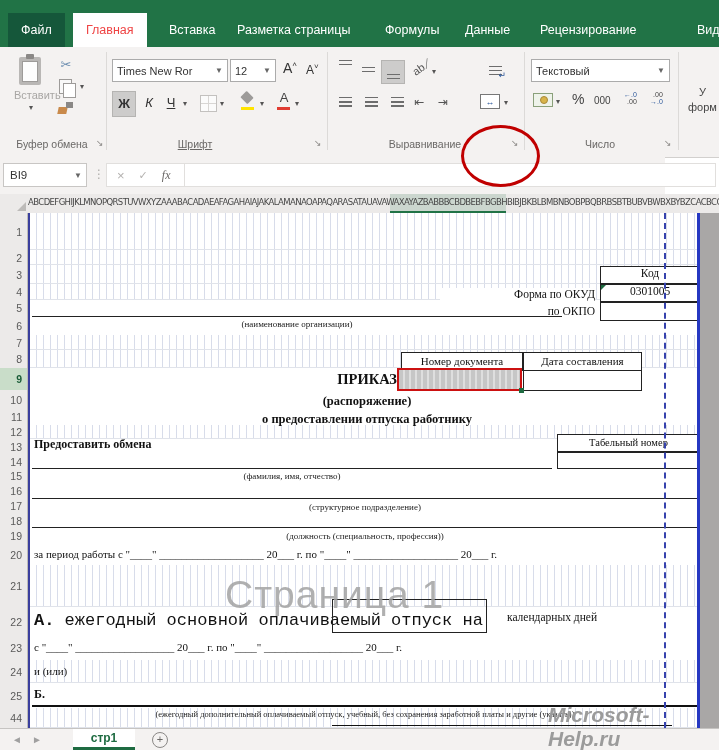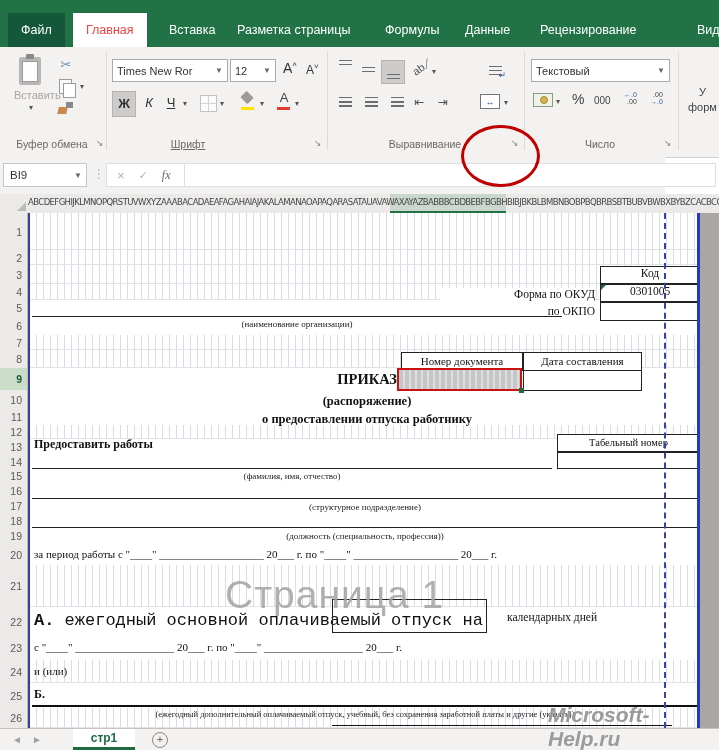--- a/index.html
+++ b/index.html
@@ -132,21 +132,21 @@
     <div class="abs mini-arr" style="left:220px;top:52px;">▾</div>
     <div class="abs" style="left:240px;top:45px;width:16px;height:18px;">
       <div style="position:absolute;left:2px;top:1px;width:10px;height:9px;background:#9d9b99;transform:rotate(45deg);border-radius:1px;"></div>
       <div class="yelbar"></div>
     </div>
     <div class="abs mini-arr" style="left:260px;top:52px;">▾</div>
     <div class="abs" style="left:276px;top:43px;width:16px;height:20px;font-size:13px;color:#444;text-align:center;">
       <span>А</span><div class="redbar"></div>
     </div>
     <div class="abs mini-arr" style="left:295px;top:52px;">▾</div>
-    <div class="glabel" style="left:143px;width:90px;text-decoration:underline;">Шрифт</div>
+    <div class="glabel" style="left:150px;width:90px;text-decoration:underline;">Шрифт</div>
     <div class="launcher" style="left:314px;">↘</div>
     <div class="gsep" style="left:327px;"></div>
 
     <div class="ic-wrap" style="left:335px;top:13px;width:20px;height:20px;">
         <div class="lines-sm" style="height:6px;align-self:flex-start;"></div>
       </div>
     <div class="ic-wrap" style="left:358px;top:13px;width:20px;height:20px;">
         <div class="lines-sm" style="height:6px;"></div>
       </div>
     <div class="ic-wrap pressed" style="left:381px;top:13px;width:22px;height:22px;">
@@ -244,21 +244,21 @@
       <div class="rownum" style="top: 270px; height: 15px;">16</div>
       <div class="rownum" style="top: 285px; height: 16px;">17</div>
       <div class="rownum" style="top: 301px; height: 13px;">18</div>
       <div class="rownum" style="top: 314px; height: 17px;">19</div>
       <div class="rownum" style="top: 331px; height: 21px;">20</div>
       <div class="rownum" style="top: 352px; height: 42px;">21</div>
       <div class="rownum" style="top: 394px; height: 29px;">22</div>
       <div class="rownum" style="top: 423px; height: 24px;">23</div>
       <div class="rownum" style="top: 447px; height: 23px;">24</div>
       <div class="rownum" style="top: 470px; height: 25px;">25</div>
-      <div class="rownum" style="top: 495px; height: 20px;">26</div>
+      <div class="rownum" style="top: 495px; height: 20px;">44</div>
     </div>
 
   <div class="abs" id="grid">
 
     <div id="rows">
         <div class="grow mesh" style="top: 0px; height: 37px;"></div>
         <div class="grow mesh" style="top: 37px; height: 15px;"></div>
         <div class="grow mesh" style="top: 52px; height: 19px;"></div>
         <div class="grow mesh" style="top: 71px; height: 16px;"></div>
         <div class="grow" style="top: 87px; height: 16px;"></div>
@@ -299,21 +299,21 @@
     <div class="hint" style="left:2px;top:106px;width:530px;">(наименование организации)</div>
 
     <div class="fbox serif" style="left:371px;top:139px;width:122px;height:19px;font-size:11px;text-align:center;line-height:17px;">Номер документа</div>
     <div class="fbox serif" style="left:493px;top:139px;width:119px;height:19px;font-size:11px;text-align:center;line-height:17px;">Дата составления</div>
     <div class="fbox" style="left:493px;top:157px;width:119px;height:21px;"></div>
 
     <div class="abs serif" style="left:0px;top:158px;width:367px;font-size:14.5px;font-weight:bold;text-align:right;">ПРИКАЗ</div>
     <div class="abs serif" style="left:0;top:181px;width:674px;font-size:12.5px;font-weight:bold;text-align:center;">(распоряжение)</div>
     <div class="abs serif" style="left:0;top:199px;width:674px;font-size:12.5px;font-weight:bold;text-align:center;">о предоставлении отпуска работнику</div>
 
-    <div class="abs serif" style="left:4px;top:224px;font-size:12px;font-weight:bold;">Предоставить работы</div>
+    <div class="abs serif" style="left:4px;top:224px;font-size:12px;font-weight:bold;">Предоставить обмена</div>
     <div class="fbox serif" style="left:527px;top:221px;width:143px;height:18px;font-size:10.5px;text-align:center;line-height:16px;">Табельный номер</div>
     <div class="fbox" style="left:527px;top:239px;width:143px;height:17px;"></div>
 
     <div class="uline" style="left:2px;top:255px;width:520px;"></div>
     <div class="hint" style="left:2px;top:258px;width:520px;">(фамилия, имя, отчество)</div>
     <div class="uline" style="left:2px;top:285px;width:666px;"></div>
     <div class="hint" style="left:2px;top:289px;width:666px;">(структурное подразделение)</div>
     <div class="uline" style="left:2px;top:314px;width:666px;"></div>
     <div class="hint" style="left:2px;top:318px;width:666px;">(должность (специальность, профессия))</div>
 

